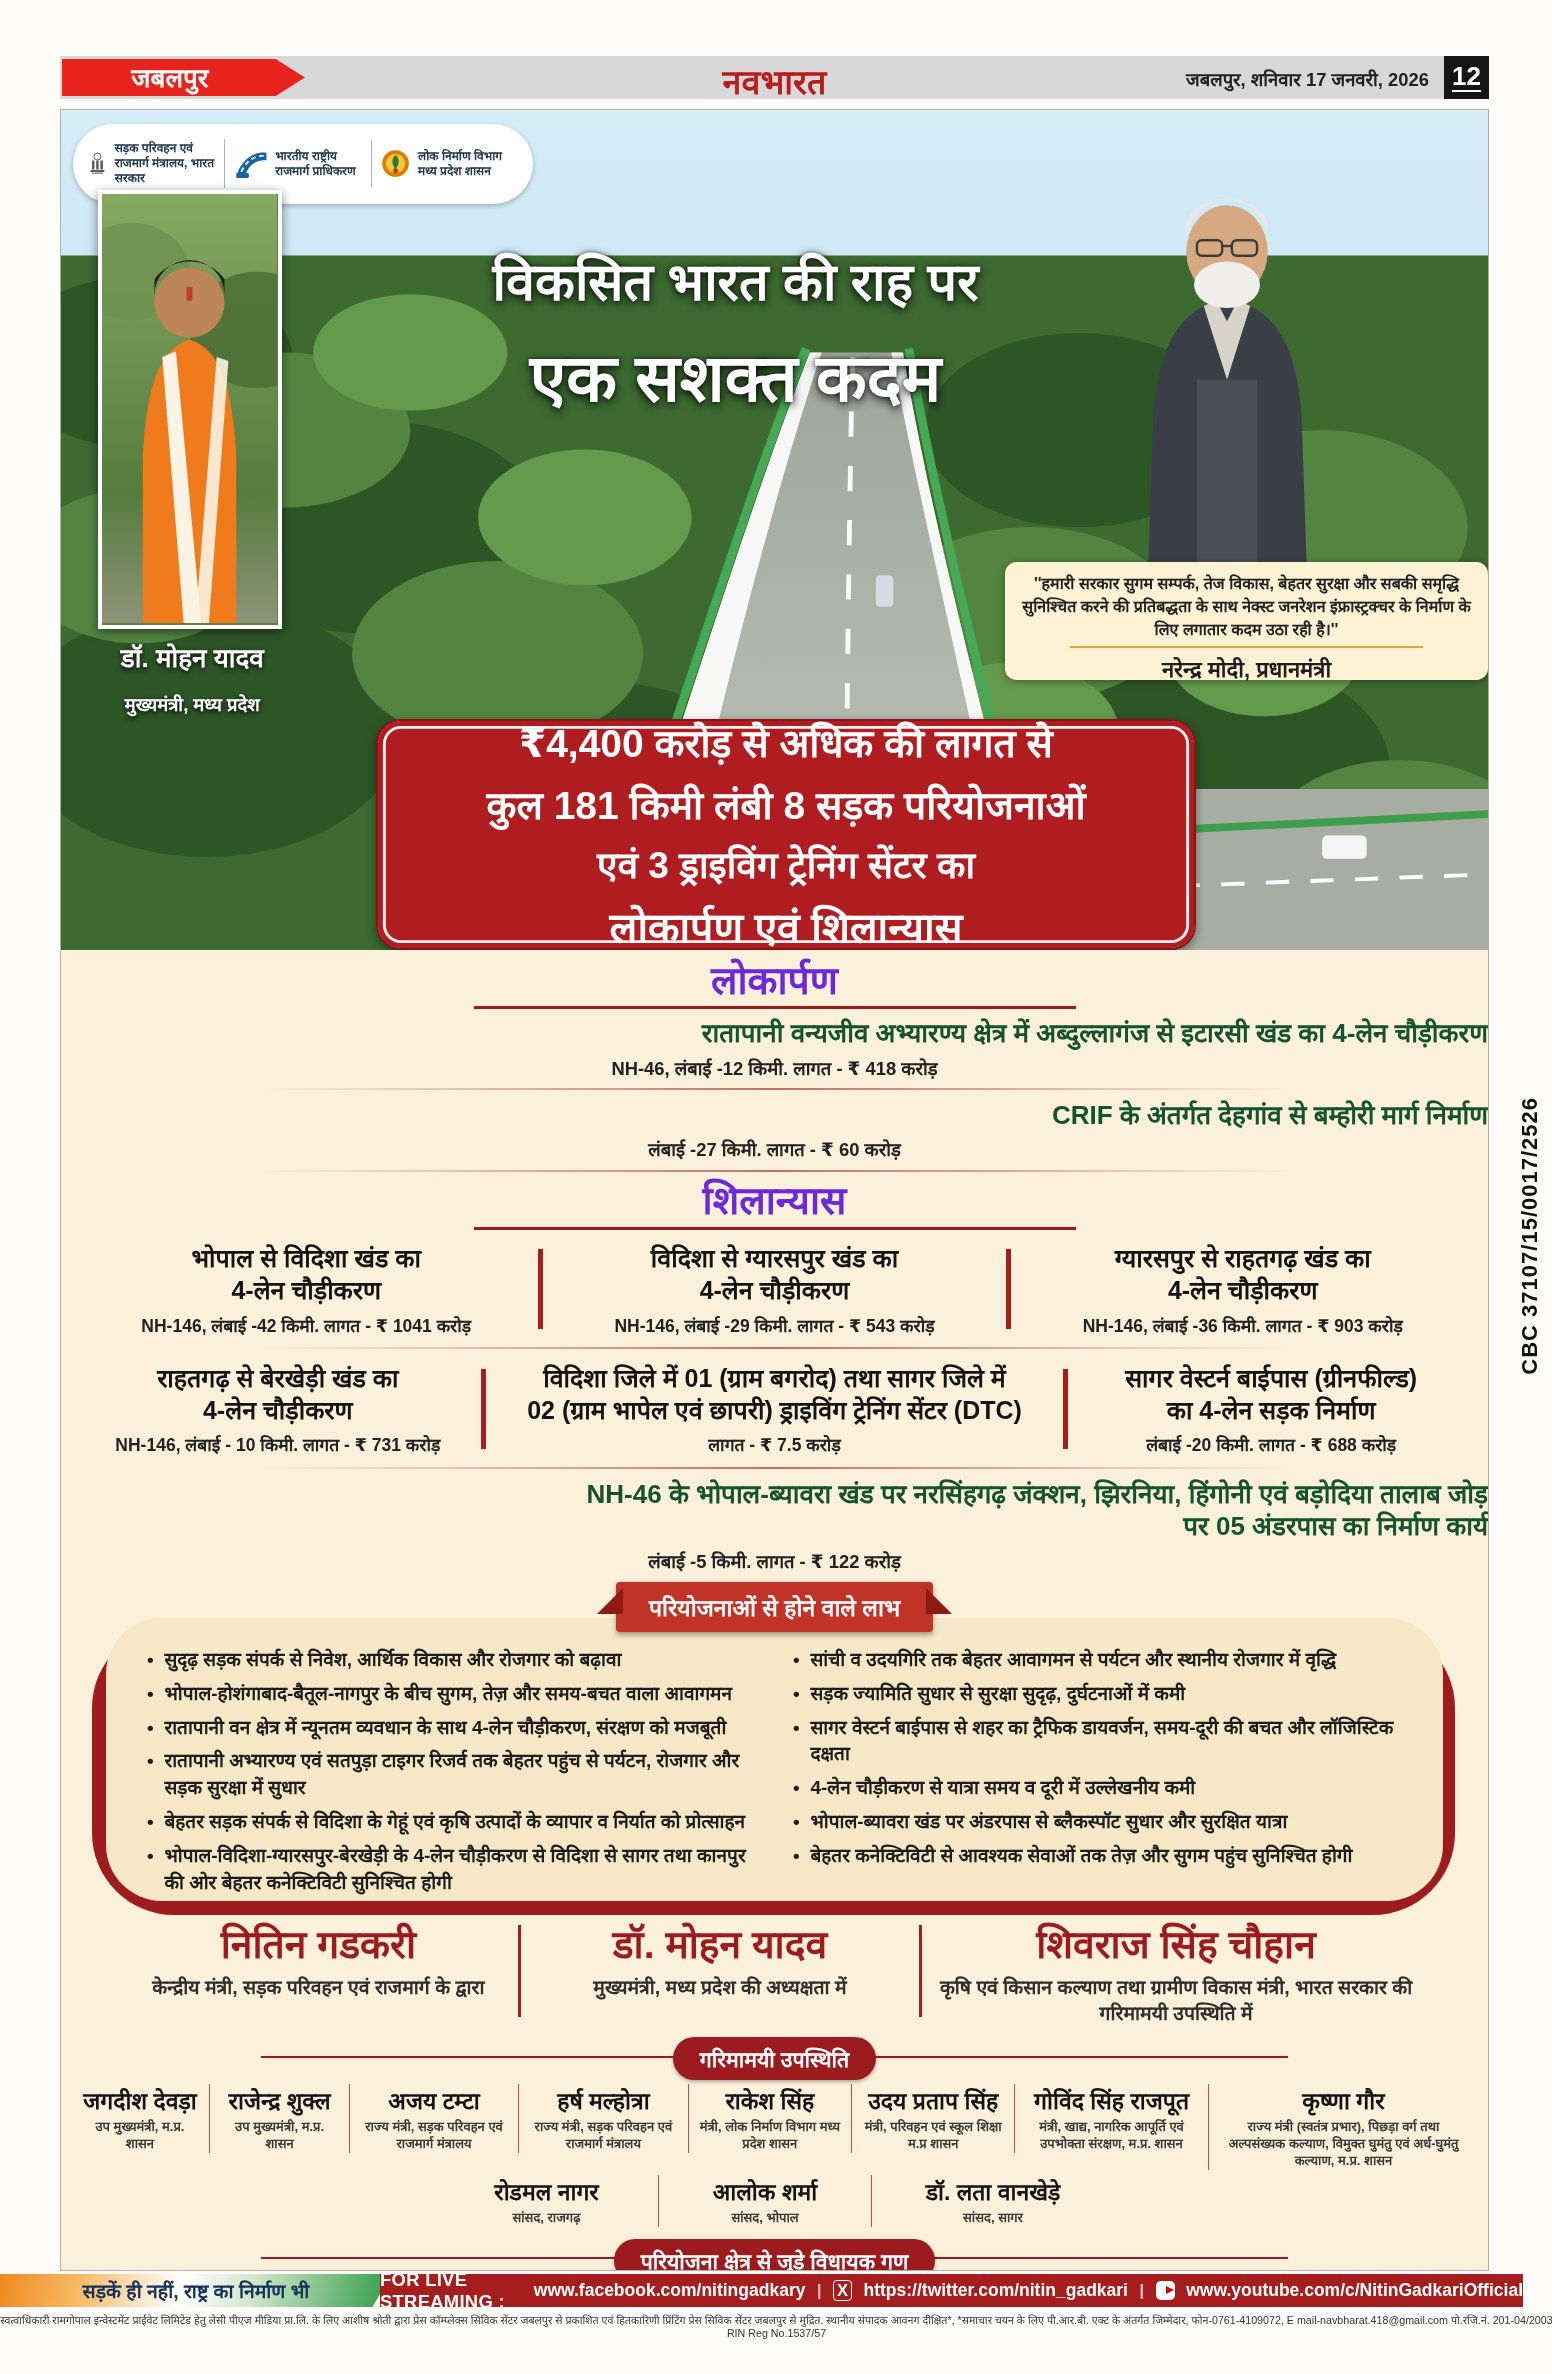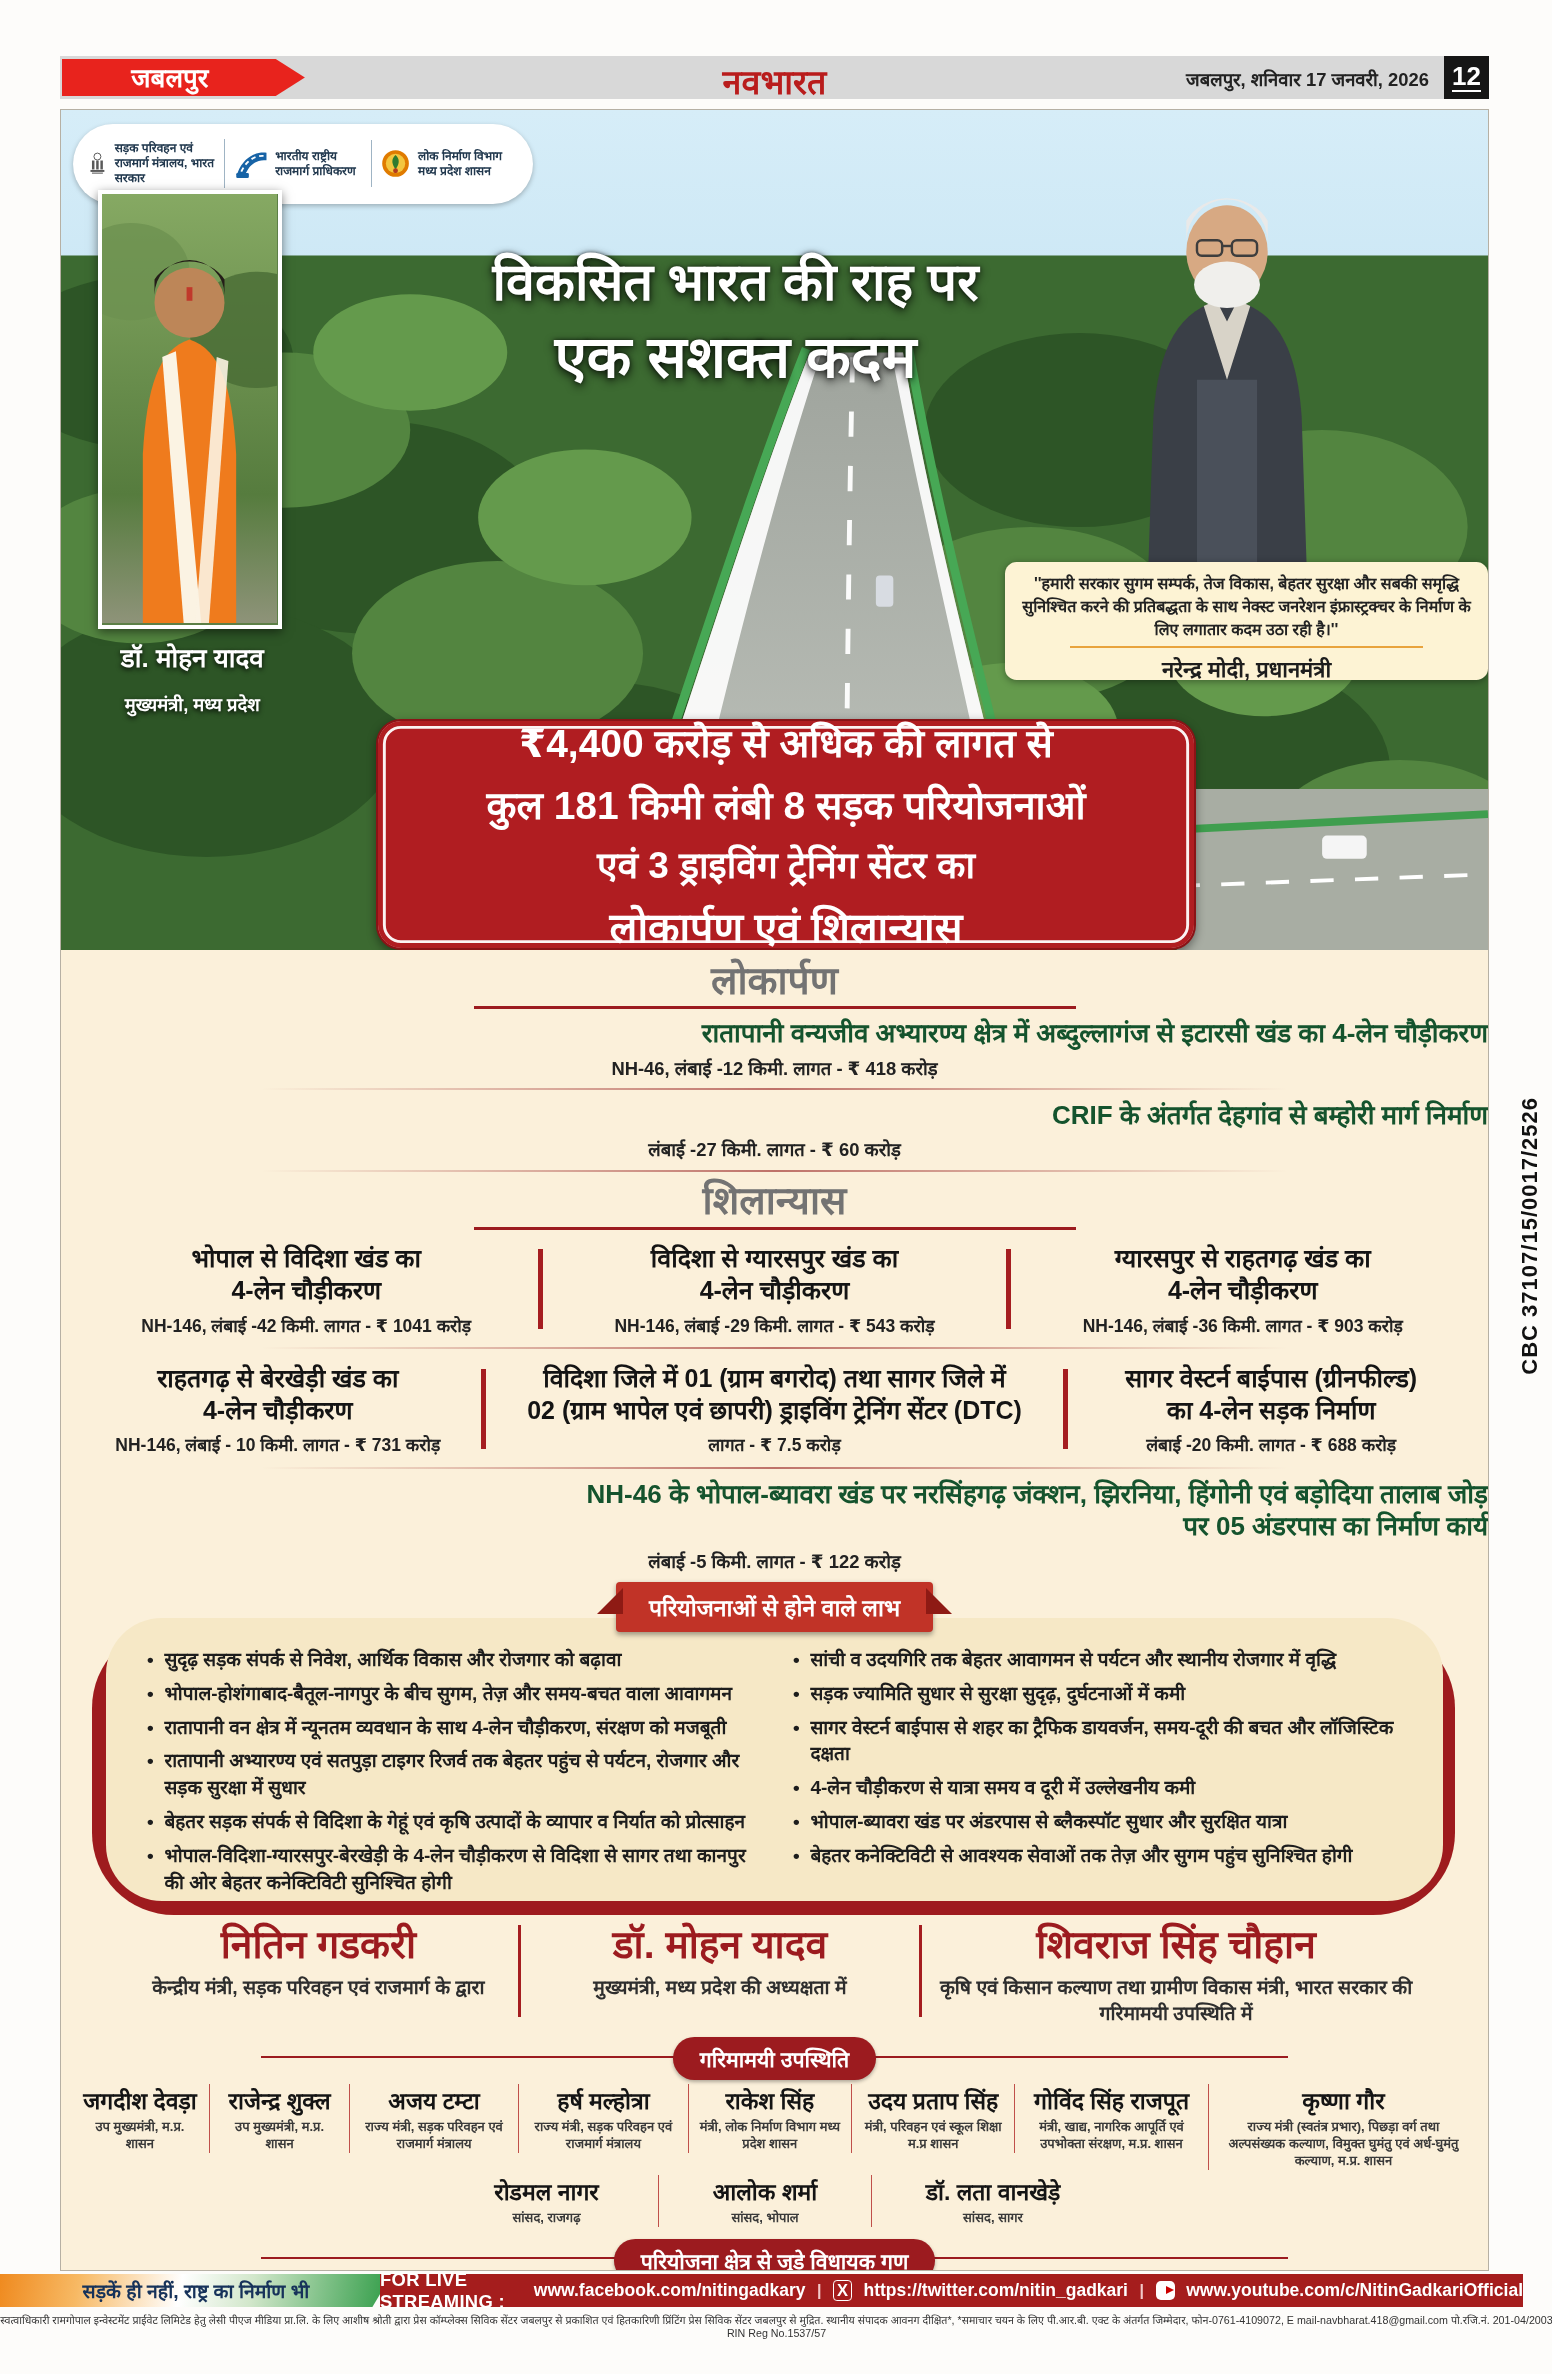--- a/index.html
+++ b/index.html
@@ -24,21 +24,21 @@
   .hero { position:absolute; left:0; top:0; width:1427px; height:840px; overflow:hidden; background:#c3e2f0; }
   .hero svg.bg { position:absolute; left:0; top:0; }
   .logo-pill { position:absolute; left:11.6px; top:13.6px; width:460px; height:80px; background:#fff; border-radius:40px;
     box-shadow:0 1.9px 5.8px rgba(0,0,0,.25); display:flex; align-items:center; padding:0 15.5px; }
   .logo-item { display:flex; align-items:center; gap:7.8px; flex:1; justify-content:center; }
   .logo-item + .logo-item { border-left:1px solid #9fb4c4; padding-left:9.7px; }
   .logo-cap { font-size:12px; font-weight:bold; color:#21384e; line-height:1.25; }
   .hero-title { position:absolute; left:238px; top:134px; width:873px; text-align:center; color:#fff;
     text-shadow:0 2.9px 9.7px rgba(0,0,0,.85), 0 0 3.9px rgba(0,0,0,.6); }
   .hero-title .t1 { font-size:52px; font-weight:800; }
-  .hero-title .t2 { font-size:58px; font-weight:800; margin-top:0; }
+  .hero-title .t2 { font-size:66px; font-weight:800; margin-top:15px; }
   .cm-photo { position:absolute; left:37px; top:80px; width:184px; height:439px; border:4.9px solid #fff;
     box-shadow:0 2.9px 9.7px rgba(0,0,0,.5); background:#5c7f46; }
   .cm-caption { position:absolute; left:7.8px; top:529px; width:247px; text-align:center; color:#fff;
     text-shadow:0 1.9px 5.8px rgba(0,0,0,.9); }
   .cm-caption .n { font-size:26px; font-weight:bold; }
   .cm-caption .r { font-size:18.4px; font-weight:bold; margin-top:16px; }
   .pm-photo { position:absolute; left:1004px; top:41px; width:325px; height:411px; }
   .quote-box { position:absolute; left:944px; top:452px; width:483px; height:118px; background:#fdf3d4;
     border-radius:11.6px; box-shadow:0 1.9px 7.8px rgba(0,0,0,.35); padding:9.7px 15.5px 7.8px; text-align:center; }
   .quote-box .q { font-size:16px; font-weight:bold; color:#222; line-height:1.45; }
@@ -47,21 +47,21 @@
   .headline-box { position:absolute; left:315px; top:609px; width:820px; height:231px; background:#b01d21;
     border:2.9px solid #8a1316; border-radius:25px; box-shadow:inset 0 0 0 4.9px #b01d21, inset 0 0 0 7.8px rgba(255,255,255,.95), 0 3.9px 9.7px rgba(0,0,0,.4);
     display:flex; flex-direction:column; align-items:center; justify-content:center; gap:8.7px; color:#fff; text-align:center; }
   .headline-box .h1 { font-size:39px; font-weight:800; }
   .headline-box .h2 { font-size:39px; font-weight:800; }
   .headline-box .h3 { font-size:37px; font-weight:800; }
   .headline-box .h4 { font-size:41px; font-weight:800; }
 
   
   .content { position:absolute; left:0; top:840px; width:1427px; height:1320px; background:#fbf0da; padding-top:9.7px; overflow:hidden; }
-  .sec-title { text-align:center; font-size:39px; font-weight:800; color:#737373; line-height:1.1; }
+  .sec-title { text-align:center; font-size:39px; font-weight:800; color:#6d28d9; line-height:1.1; }
   .sec-underline { width:602px; height:2.9px; background:#9c1b1f; margin:3.9px auto 7.8px; }
   .proj-title { text-align:right; font-size:26px; font-weight:bold; color:#14532d; line-height:1.25; }
   .proj-detail { text-align:center; font-size:18.4px; font-weight:bold; color:#222; margin-top:4.9px; }
   .divider { height:1.9px; width:72%; margin:8.7px auto; background:linear-gradient(to right, rgba(150,30,30,0), rgba(150,30,30,.6), rgba(150,30,30,0)); }
   .cols { display:flex; align-items:flex-start; justify-content:center; padding:3.9px 13.6px 1.9px; }
   .col { flex:1; text-align:center; padding:0 13.6px; }
   .col.wide { flex:1.45; }
   .col .l { font-size:25px; font-weight:bold; color:#141414; line-height:1.3; }
   .col .d { font-size:17.5px; font-weight:bold; color:#222; margin-top:5.8px; }
   .vsep { width:4.9px; height:80px; background:#a51d20; align-self:center; }

